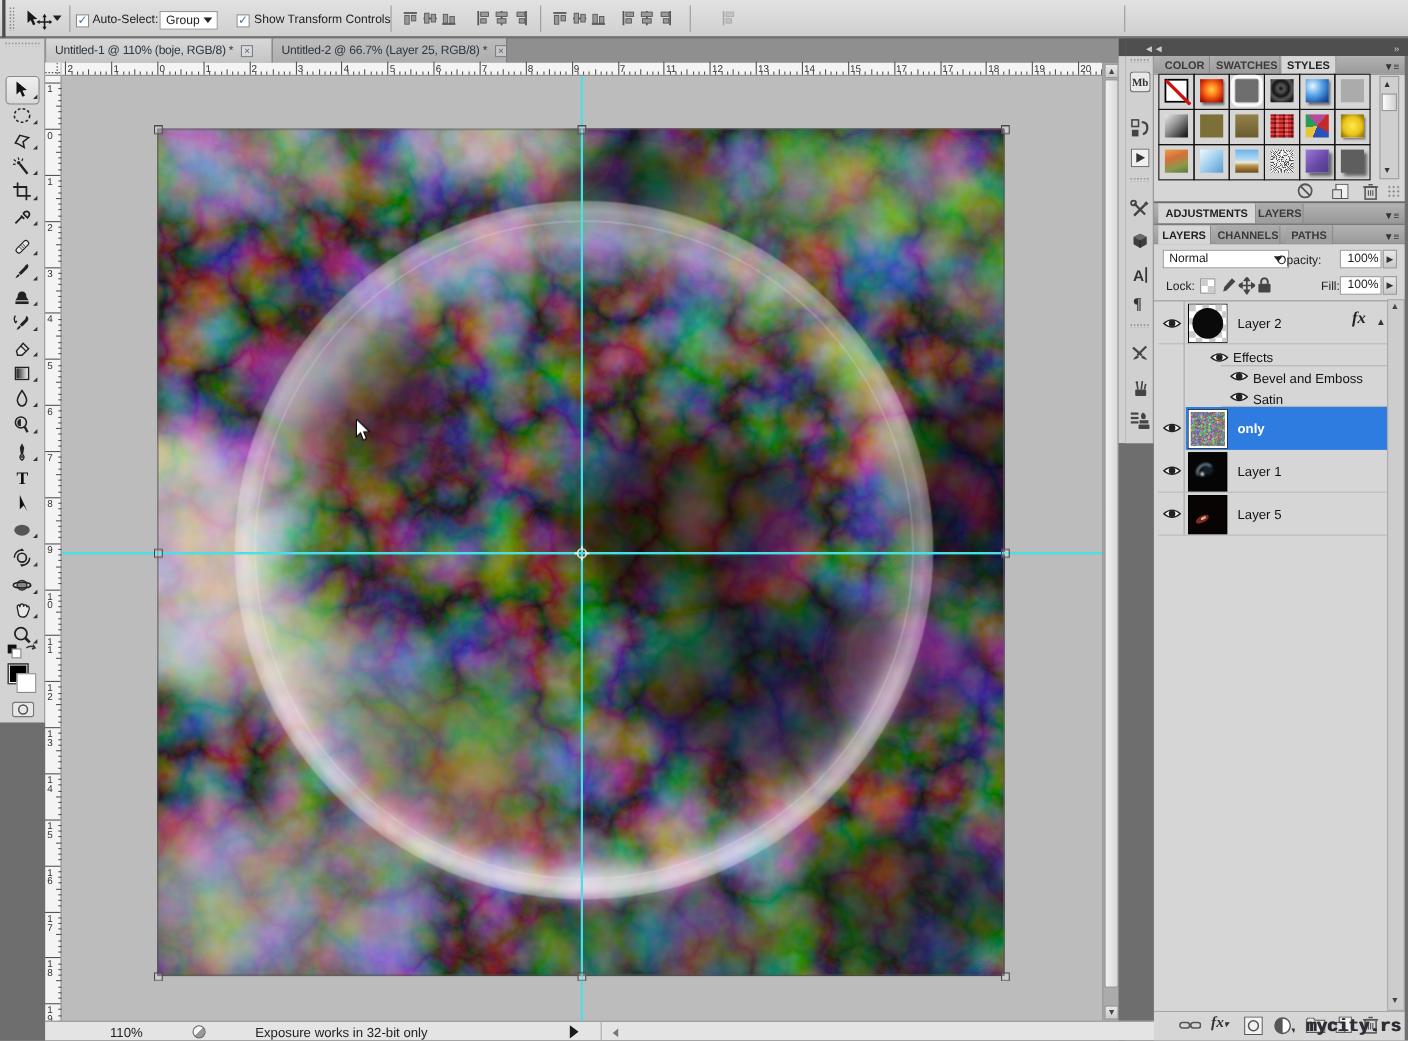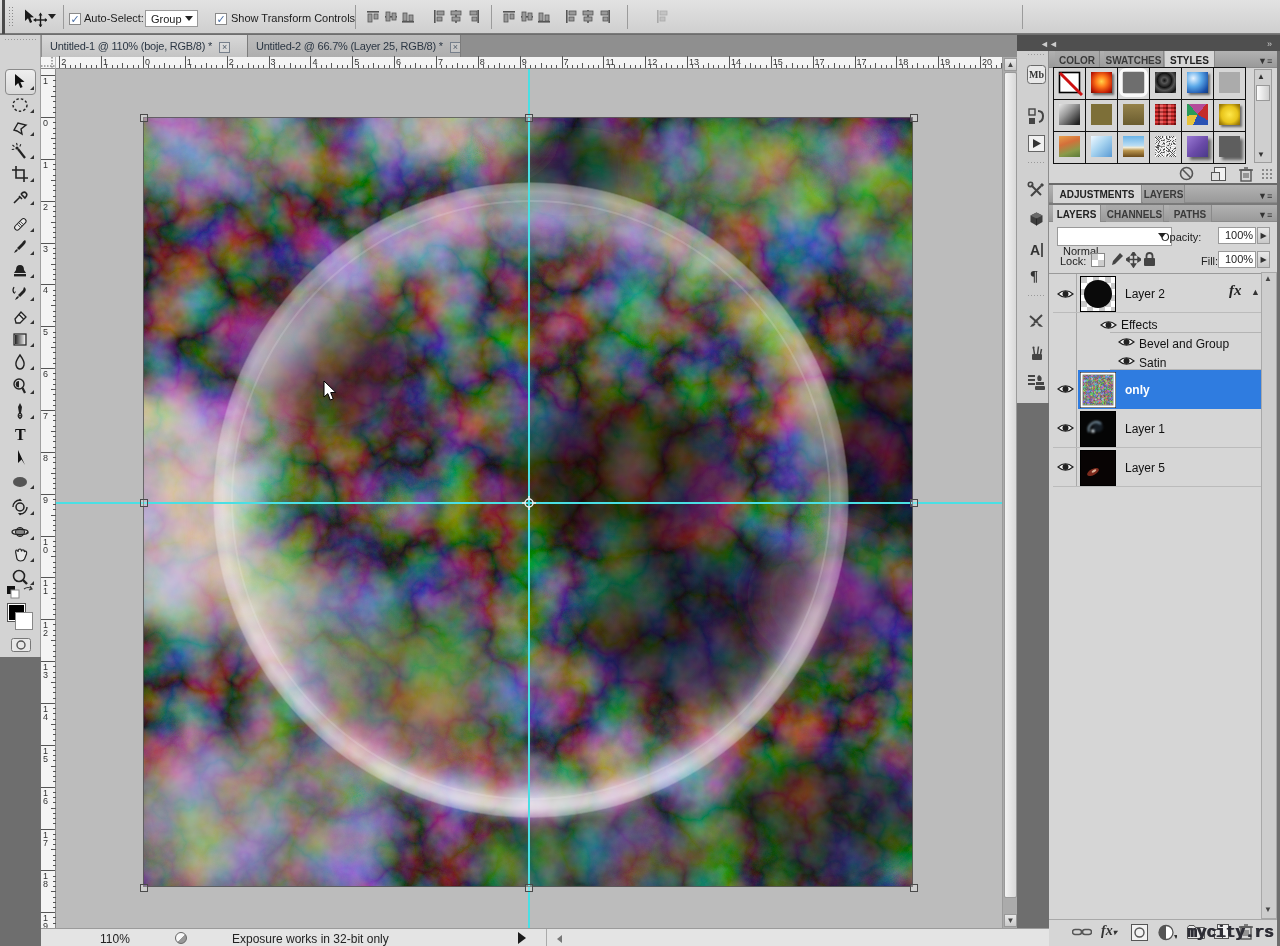--- a/index.html
+++ b/index.html
@@ -939,21 +939,21 @@
   <div class="ptab active" style="top:134px;left:4px;height:18px;width:89px">ADJUSTMENTS</div>
   <div class="ptab" style="top:134px;left:94px;height:18px;width:42px">LAYERS</div>
   <div class="abs" style="left:0;top:152px;width:231px;height:2px;background:#7a7a7a"></div>
 
   <div class="ptabrow" style="top:154px">
       <div class="pmenu">▼≡</div>
     </div>
   <div class="ptab active" style="top:154px;left:4px;width:48px">LAYERS</div>
   <div class="ptab" style="top:154px;left:57px;width:58px">CHANNELS</div>
   <div class="ptab" style="top:154px;left:120px;width:43px">PATHS</div>
-  <div class="combo" style="left:8px;top:176px;width:115px;height:17px;padding:17px 0 0 5px">Normal<span style="position:absolute;right:5px;top:5px;width:0;height:0;border:4px solid transparent;border-top:5px solid #222"></span></div>
+  <div class="combo" style="left:8px;top:176px;width:115px;height:17px;padding:1px 0 0 5px">Normal<span style="position:absolute;right:5px;top:5px;width:0;height:0;border:4px solid transparent;border-top:5px solid #222"></span></div>
   <div class="abs" style="left:112px;top:180px;font-size:11px;color:#222">Opacity:</div>
   <div class="combo" style="left:169px;top:176px;width:38px;height:17px;padding:1px 0 0 6px">100%</div>
   <div class="spin" style="left:208px;top:176px">▶</div>
   <div class="abs" style="left:11px;top:204px;font-size:11px;color:#222">Lock:</div>
   <svg class="abs" style="left:42px;top:202px" width="14" height="14">
       <rect x="0.5" y="0.5" width="13" height="13" fill="#fff" stroke="#888"></rect>
       <rect x="1" y="1" width="6" height="6" fill="#ccc"></rect>
       <rect x="7" y="7" width="6" height="6" fill="#ccc"></rect>
     </svg>
   <svg class="abs" style="left:60px;top:201px" width="15" height="16">
@@ -1016,21 +1016,21 @@
       <svg style="position:absolute;left:47px;top:45px" width="17" height="12">
         <path d="M1 6 Q8.5 -0.5 16 6 Q8.5 12.5 1 6 Z" fill="#f8f8f8" stroke="#222" stroke-width="1.2"></path>
         <circle cx="8.5" cy="6" r="3" fill="#222"></circle>
       </svg>
       <div style="position:absolute;left:68px;top:44px;font-size:12px;color:#111">Effects</div>
       <div style="position:absolute;left:57px;top:58px;width:151px;height:1px;background:#b4b4b4"></div>
       <svg style="position:absolute;left:65px;top:62px" width="17" height="12">
         <path d="M1 6 Q8.5 -0.5 16 6 Q8.5 12.5 1 6 Z" fill="#f8f8f8" stroke="#222" stroke-width="1.2"></path>
         <circle cx="8.5" cy="6" r="3" fill="#222"></circle>
       </svg>
-      <div style="position:absolute;left:86px;top:63px;font-size:12px;color:#111">Bevel and Group</div>
+      <div style="position:absolute;left:86px;top:63px;font-size:12px;color:#111">Bevel and Emboss</div>
       <svg style="position:absolute;left:65px;top:81px" width="17" height="12">
         <path d="M1 6 Q8.5 -0.5 16 6 Q8.5 12.5 1 6 Z" fill="#f8f8f8" stroke="#222" stroke-width="1.2"></path>
         <circle cx="8.5" cy="6" r="3" fill="#222"></circle>
       </svg>
       <div style="position:absolute;left:86px;top:82px;font-size:12px;color:#111">Satin</div>
       <div style="position:absolute;left:57px;top:95px;width:151px;height:1px;background:#b4b4b4"></div>
       <div style="position:absolute;left:25px;top:96px;width:183px;height:39px;background:#2f7ce0"></div>
       <svg style="position:absolute;left:4px;top:109px" width="17" height="12">
         <path d="M1 6 Q8.5 -0.5 16 6 Q8.5 12.5 1 6 Z" fill="#f8f8f8" stroke="#222" stroke-width="1.2"></path>
         <circle cx="8.5" cy="6" r="3" fill="#222"></circle>

